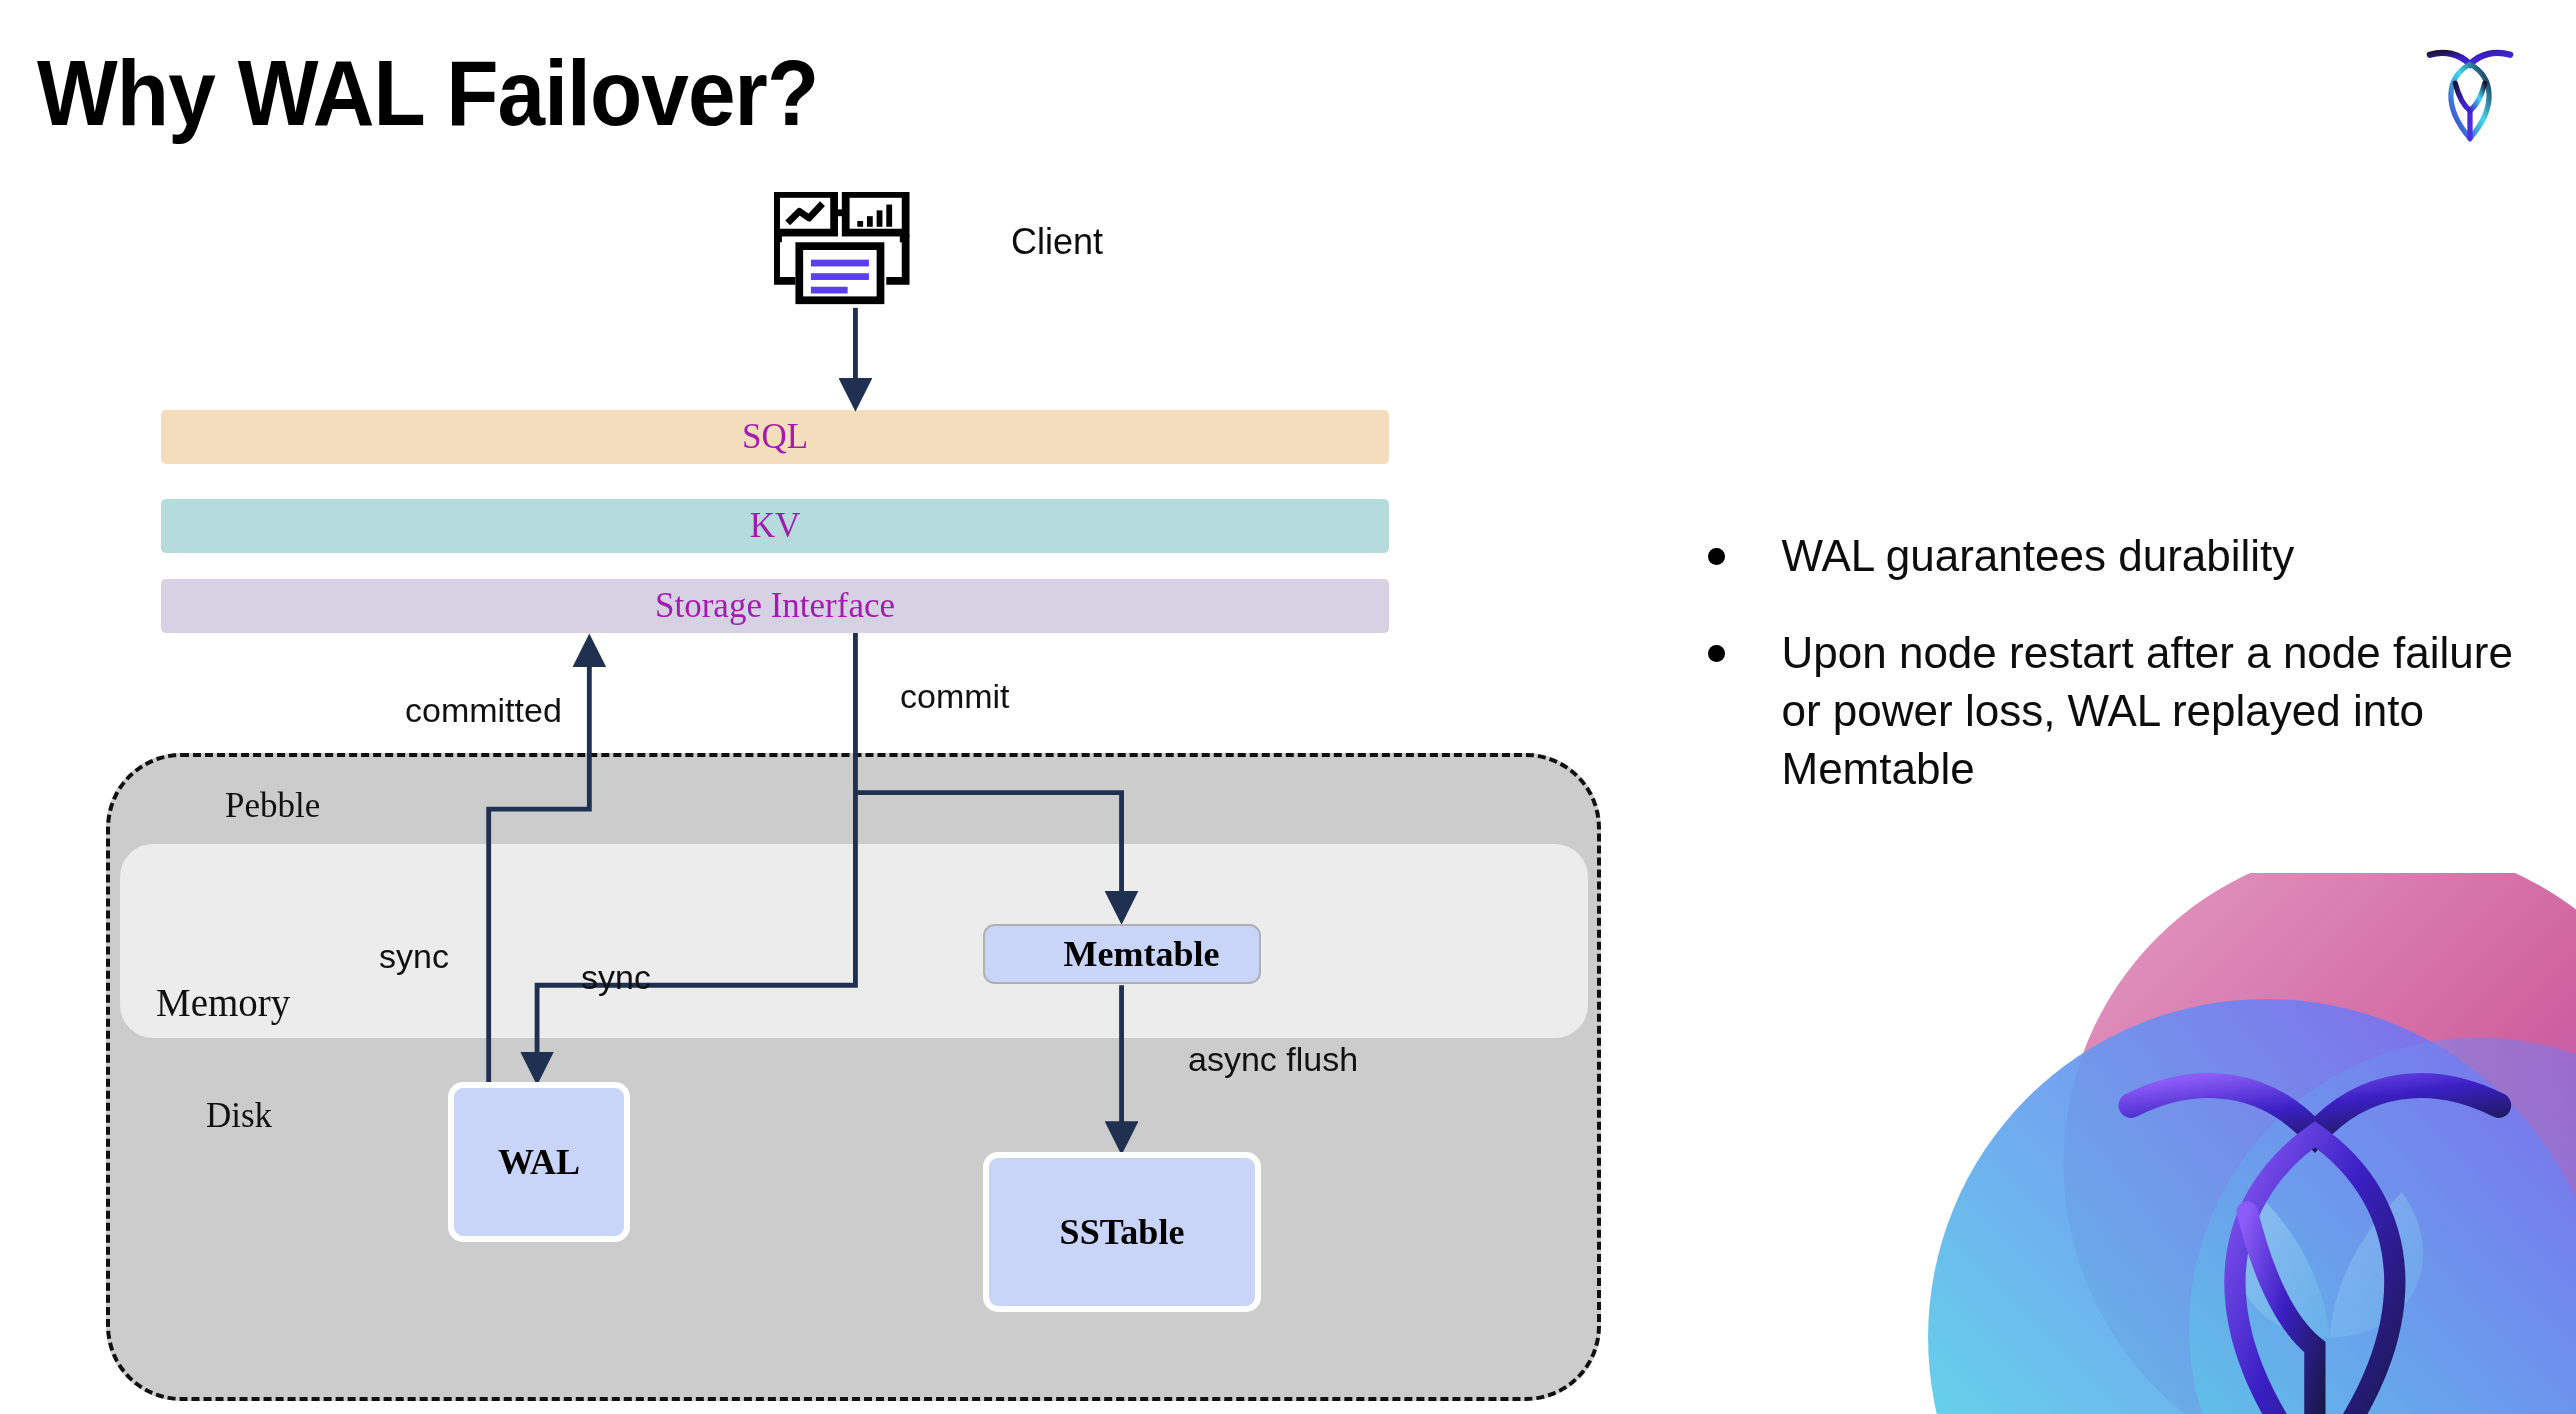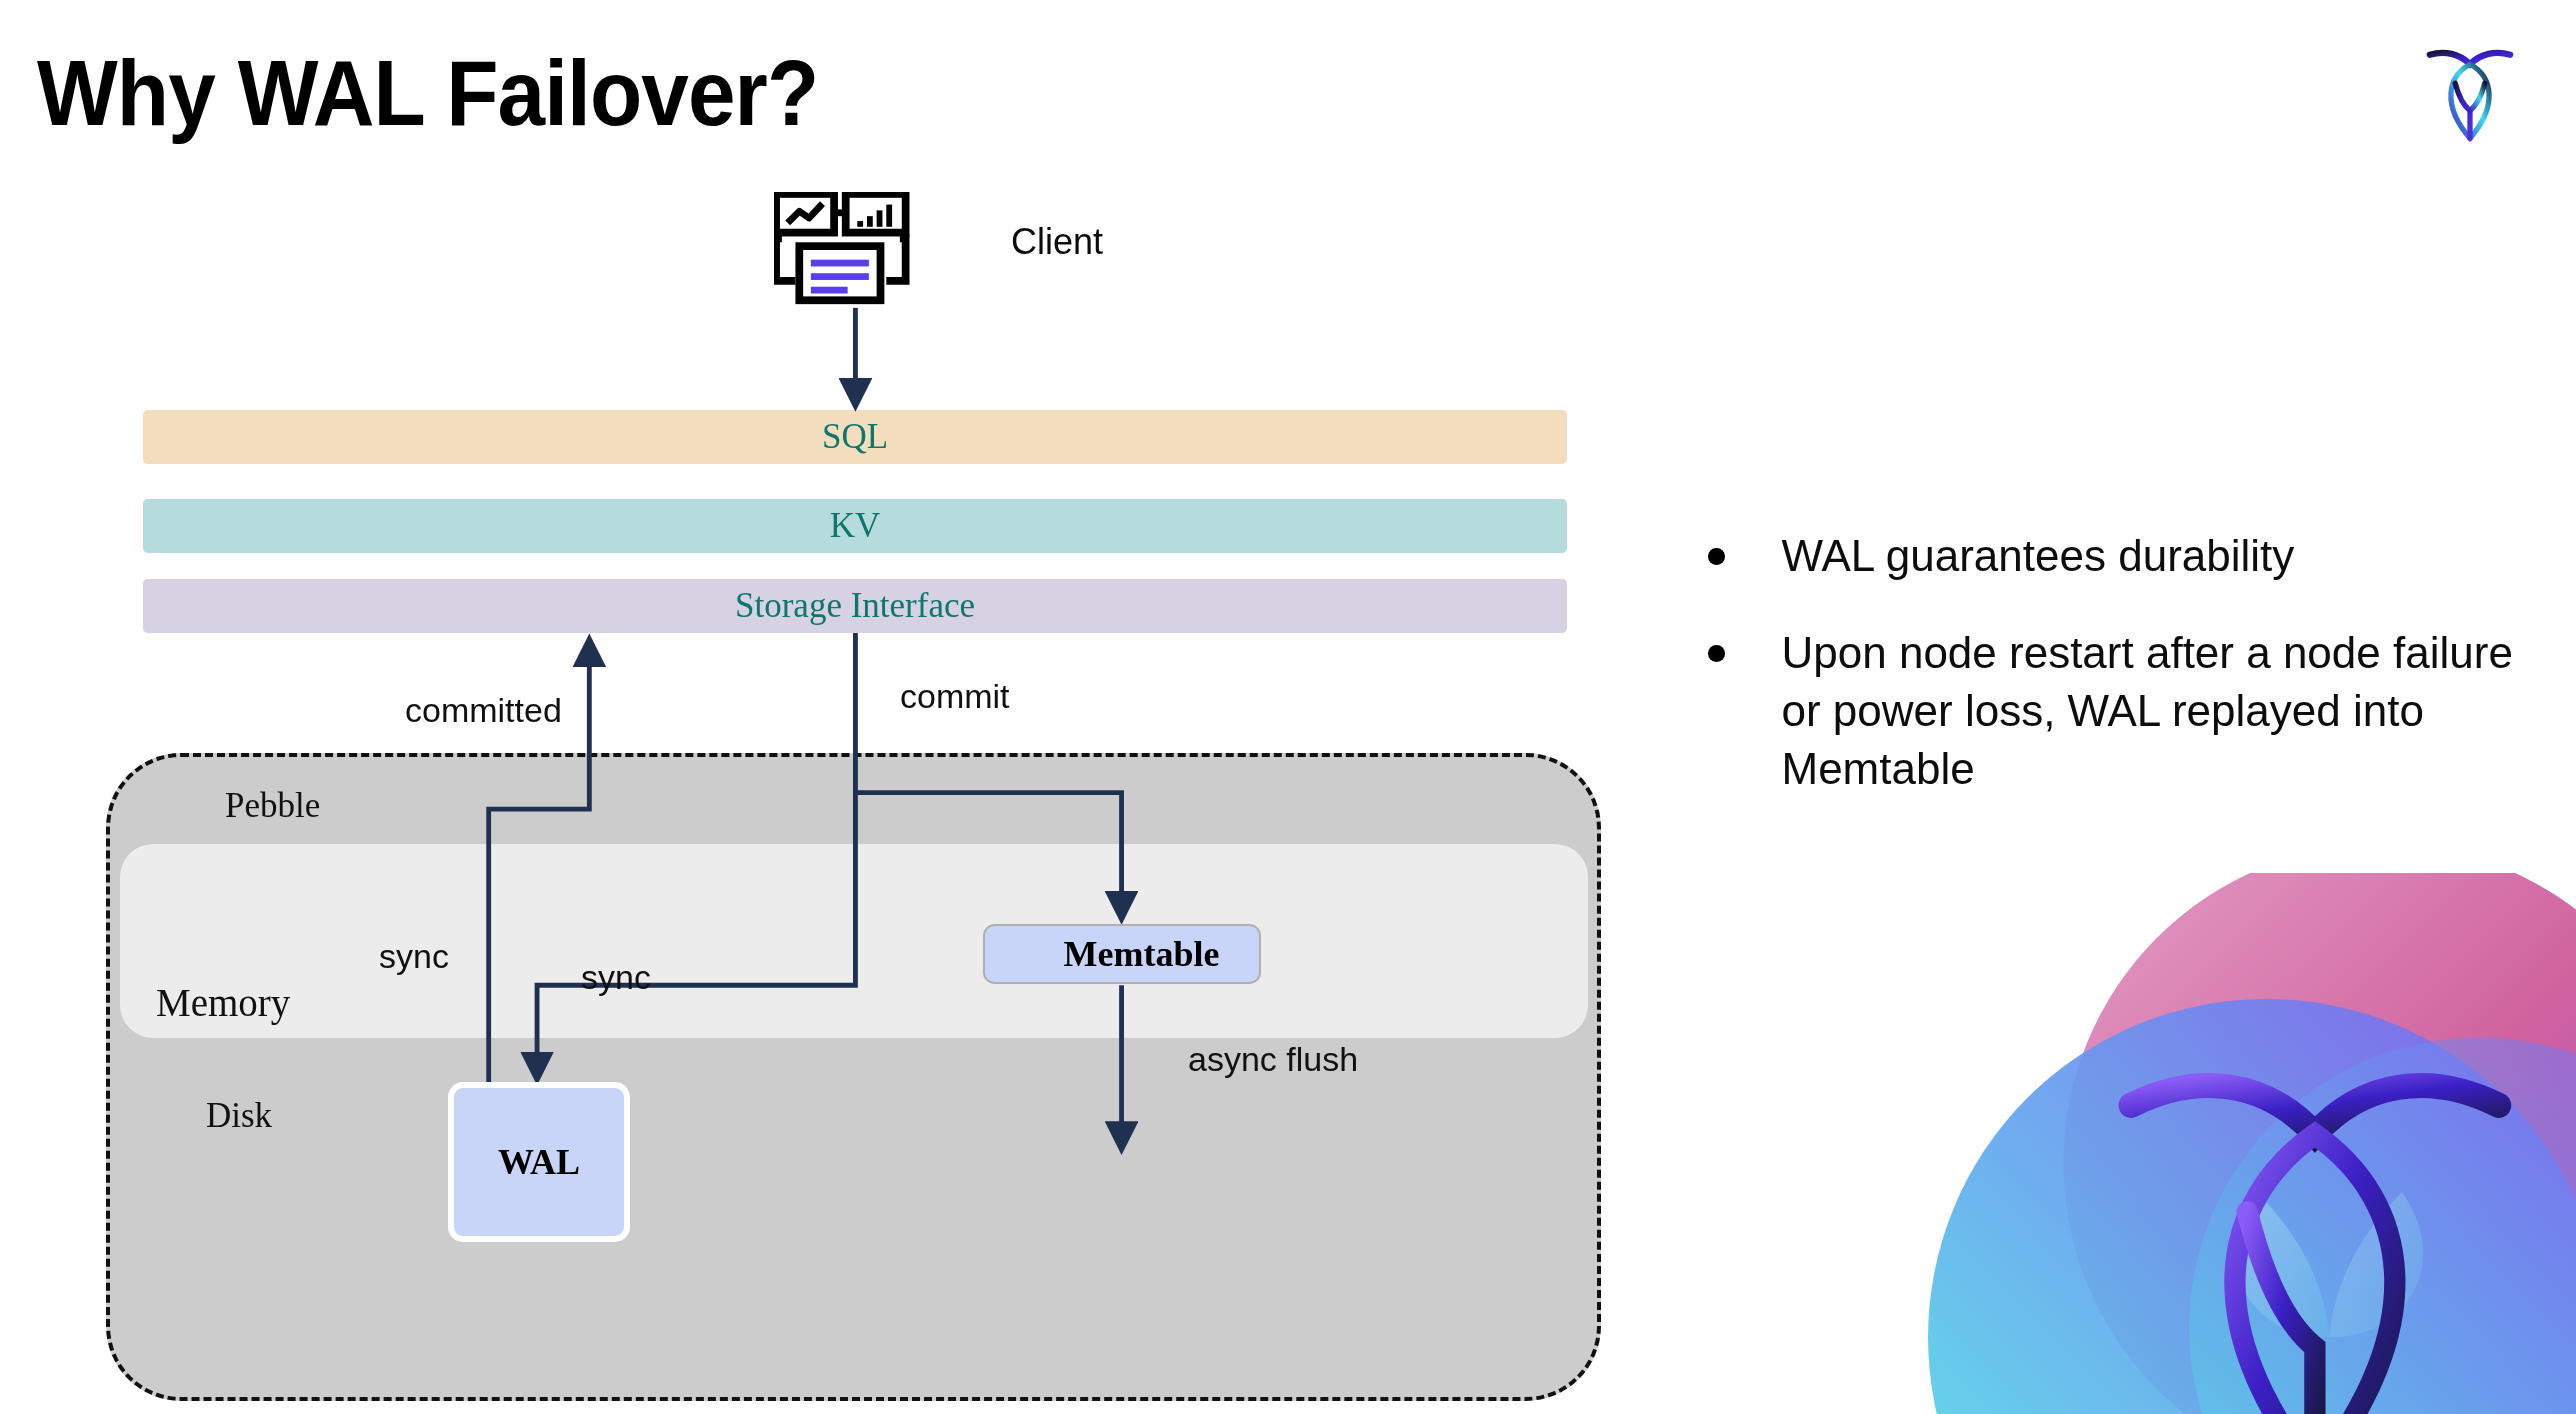--- a/index.html
+++ b/index.html
@@ -35,27 +35,27 @@
   
   .client-icon { position:absolute; left:774px; top:192px; width:155px; height:116px; }
   .client-label {
     position:absolute; left:1011px; top:221px;
     font-size:36px; color:#0d0d0d; white-space:nowrap;
   }
 
   
   .bar {
     position:absolute;
-    left:143px; width:1424px;
+    left:161px; width:1228px;
     height:54px;
     border-radius:4.8px;
     display:flex; align-items:center; justify-content:center;
     font-family:"Liberation Serif", serif;
     font-size:35px;
-    color:#0f766e;
+    color:#a21caf;
     white-space:nowrap;
   }
   .bar-sql     { top:410px; background:#f4ddbd; }
   .bar-kv      { top:499px; background:#b6dbdc; }
   .bar-storage { top:579px; background:#d6d1e3; }
 
   
   .pebble {
     position:absolute;
     left:106px; top:753px;
@@ -250,20 +250,21 @@
   </svg>
 
   <div class="edge-label lbl-committed">committed</div>
   <div class="edge-label lbl-commit">commit</div>
   <div class="edge-label lbl-sync-left">sync</div>
   <div class="edge-label lbl-sync-right">sync</div>
   <div class="edge-label lbl-async">async flush</div>
 
   <div class="node node-memtable">Memtable</div>
   <div class="node node-wal">WAL</div>
+  <div class="node node-sstable">SSTable</div>
 
   <div class="bullets">
     <div class="bullet-row">
       <span class="bullet-dot"></span>
       <span class="bullet-text">WAL guarantees durability</span>
     </div>
     <div class="bullet-row">
       <span class="bullet-dot"></span>
       <span class="bullet-text">Upon node restart after a node failure or power loss, WAL replayed into Memtable</span>
     </div>

